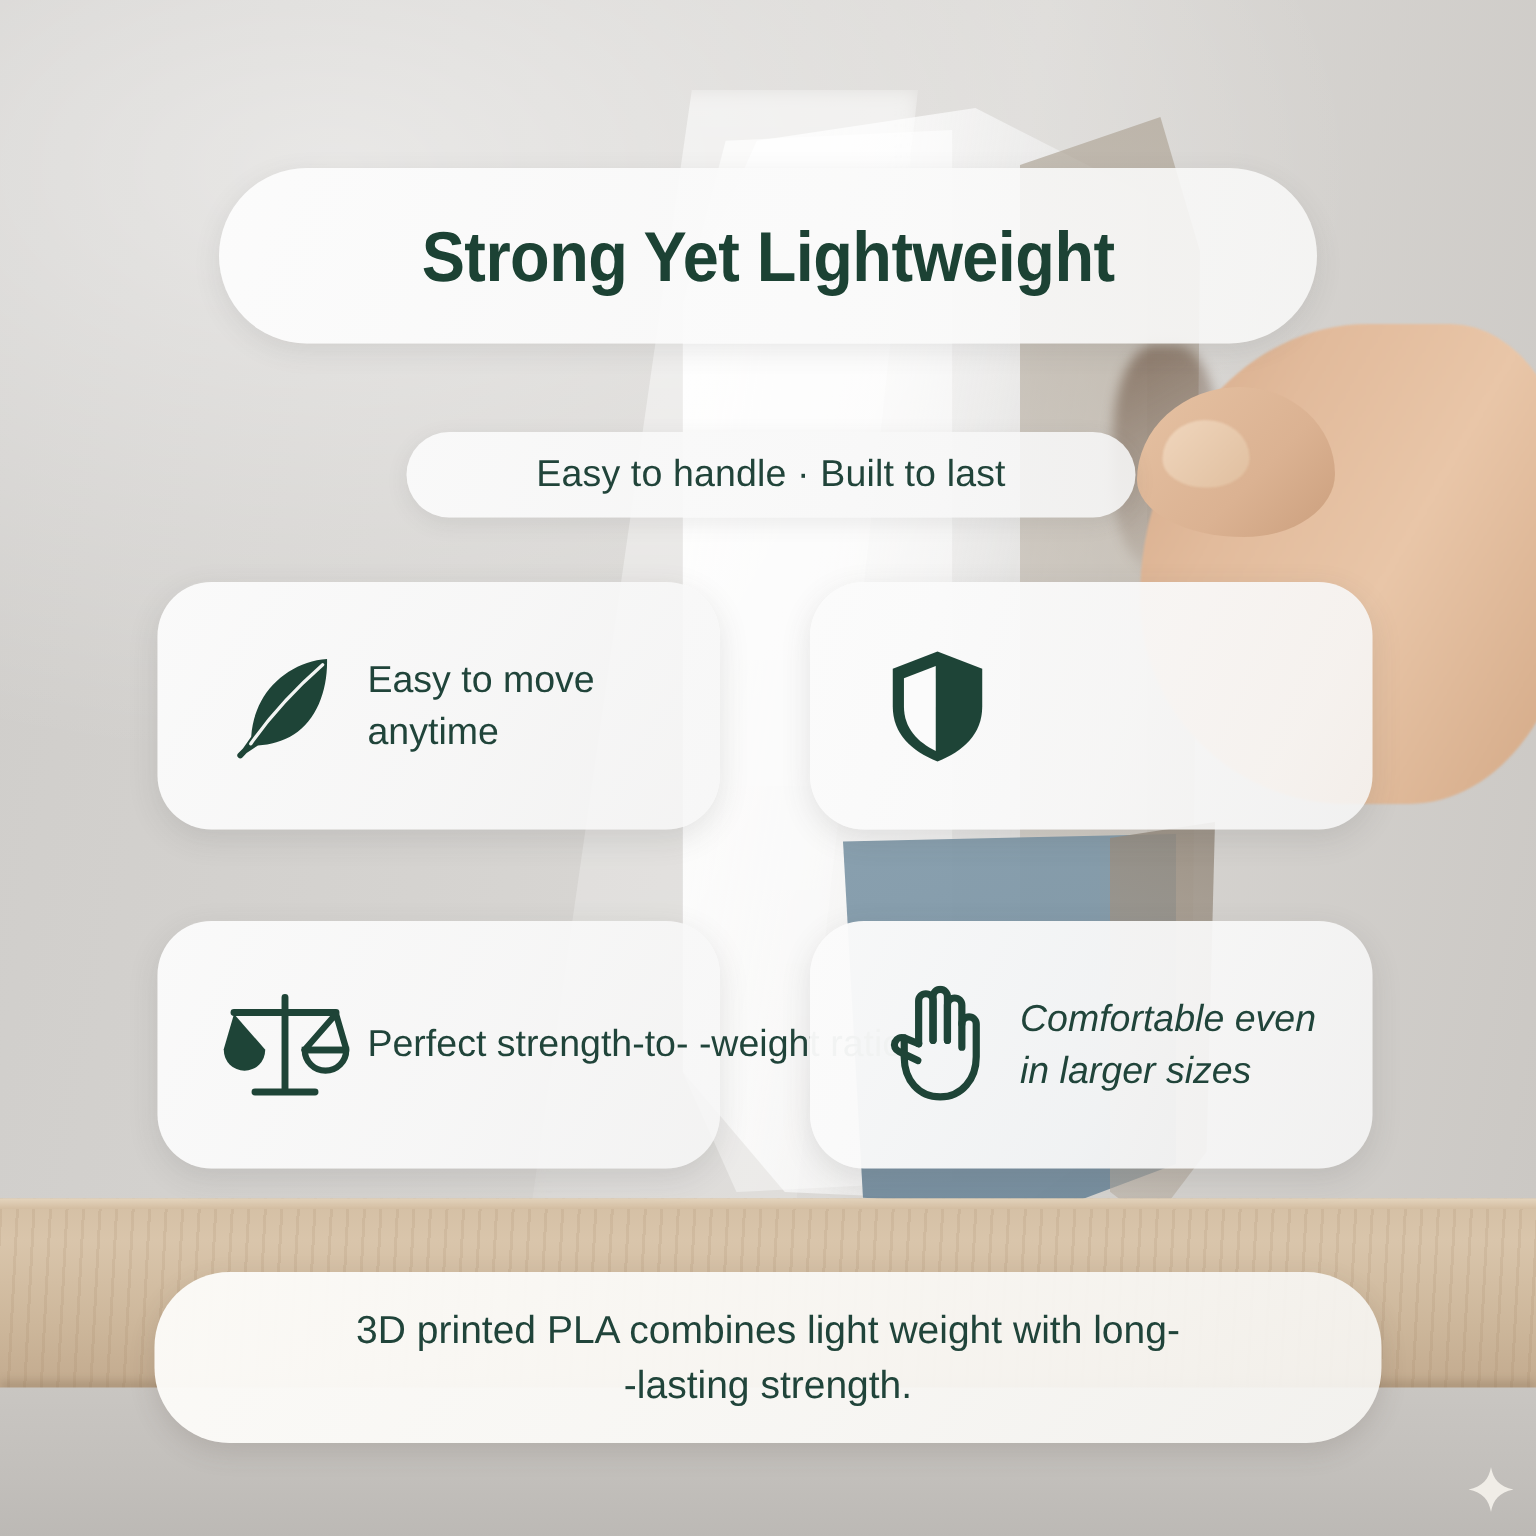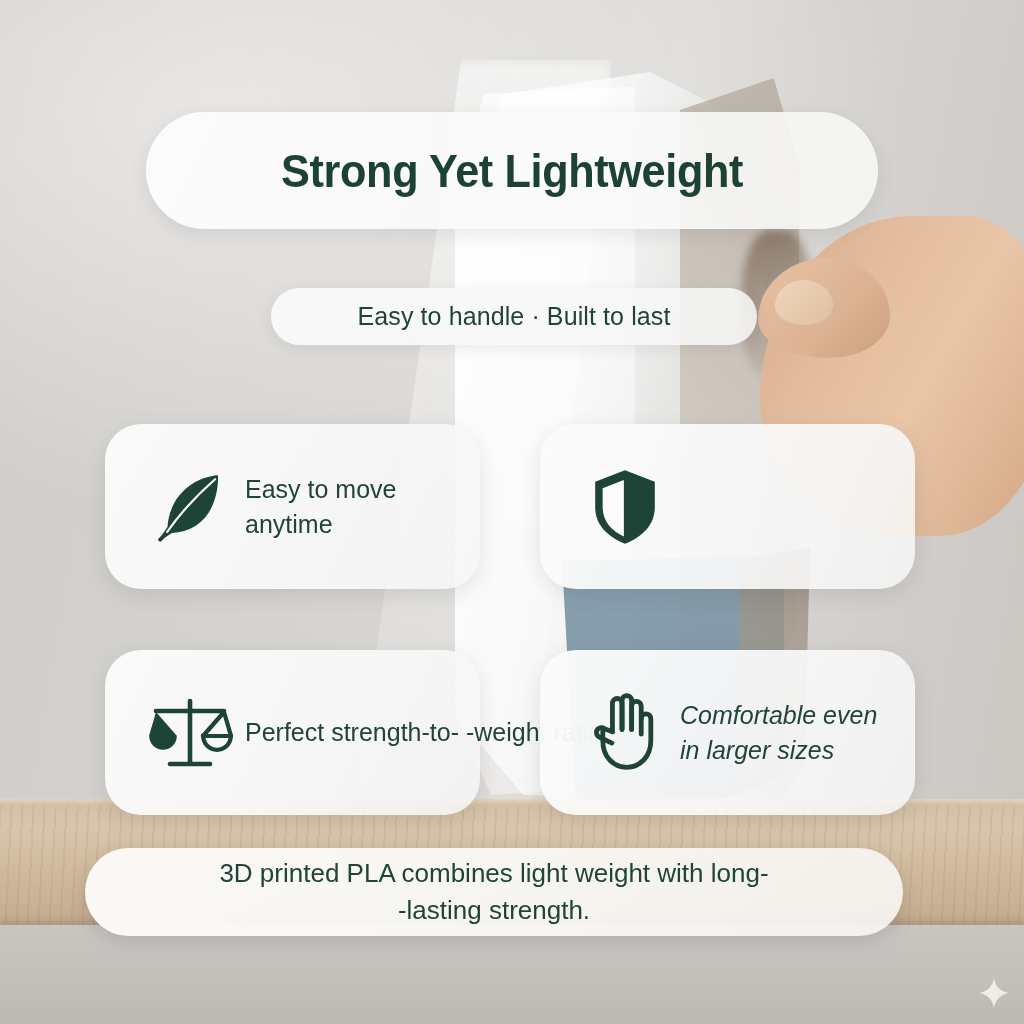--- a/index.html
+++ b/index.html
@@ -162,41 +162,40 @@
 
   .card {
     position: absolute;
     width: 375px; height: 165px;
     border-radius: 36px;
     background: linear-gradient(115deg, rgba(251,251,251,.97) 0%, rgba(249,249,249,.93) 55%, rgba(246,246,246,.86) 100%);
     box-shadow: 0 6px 20px rgba(70,70,70,.13);
     display: flex; align-items: center;
     padding-left: 42px;
     overflow: visible;
-    margin-top: 36px;
   }
   .card .ico { width: 86px; flex: 0 0 86px; display: flex; align-items: center; justify-content: center; }
   .card .label {
     font-size: 25px;
     line-height: 1.38;
     color: #20443a;
     margin-left: 12px;
     white-space: pre-line;
   }
 
   #card-1 { left: 105px; top: 388px; }
   #card-2 { left: 540px; top: 388px; }
   #card-3 { left: 105px; top: 614px; }
   #card-4 { left: 540px; top: 614px; font-style: italic; }
 
   #card-3 .label { white-space: nowrap; }
 
   .pill-footer {
     position: absolute;
-    left: 85px; top: 848px; width: 818px; height: 88px;
+    left: 103px; top: 848px; width: 818px; height: 114px;
     border-radius: 50px;
     background: linear-gradient(100deg, rgba(252,251,248,.97) 0%, rgba(250,249,246,.94) 55%, rgba(247,246,243,.90) 100%);
     box-shadow: 0 6px 18px rgba(80,70,60,.16);
     display: flex; align-items: center; justify-content: center;
     text-align: center;
   }
   .pill-footer .txt {
     font-size: 26px;
     line-height: 1.42;
     color: #20443a;

